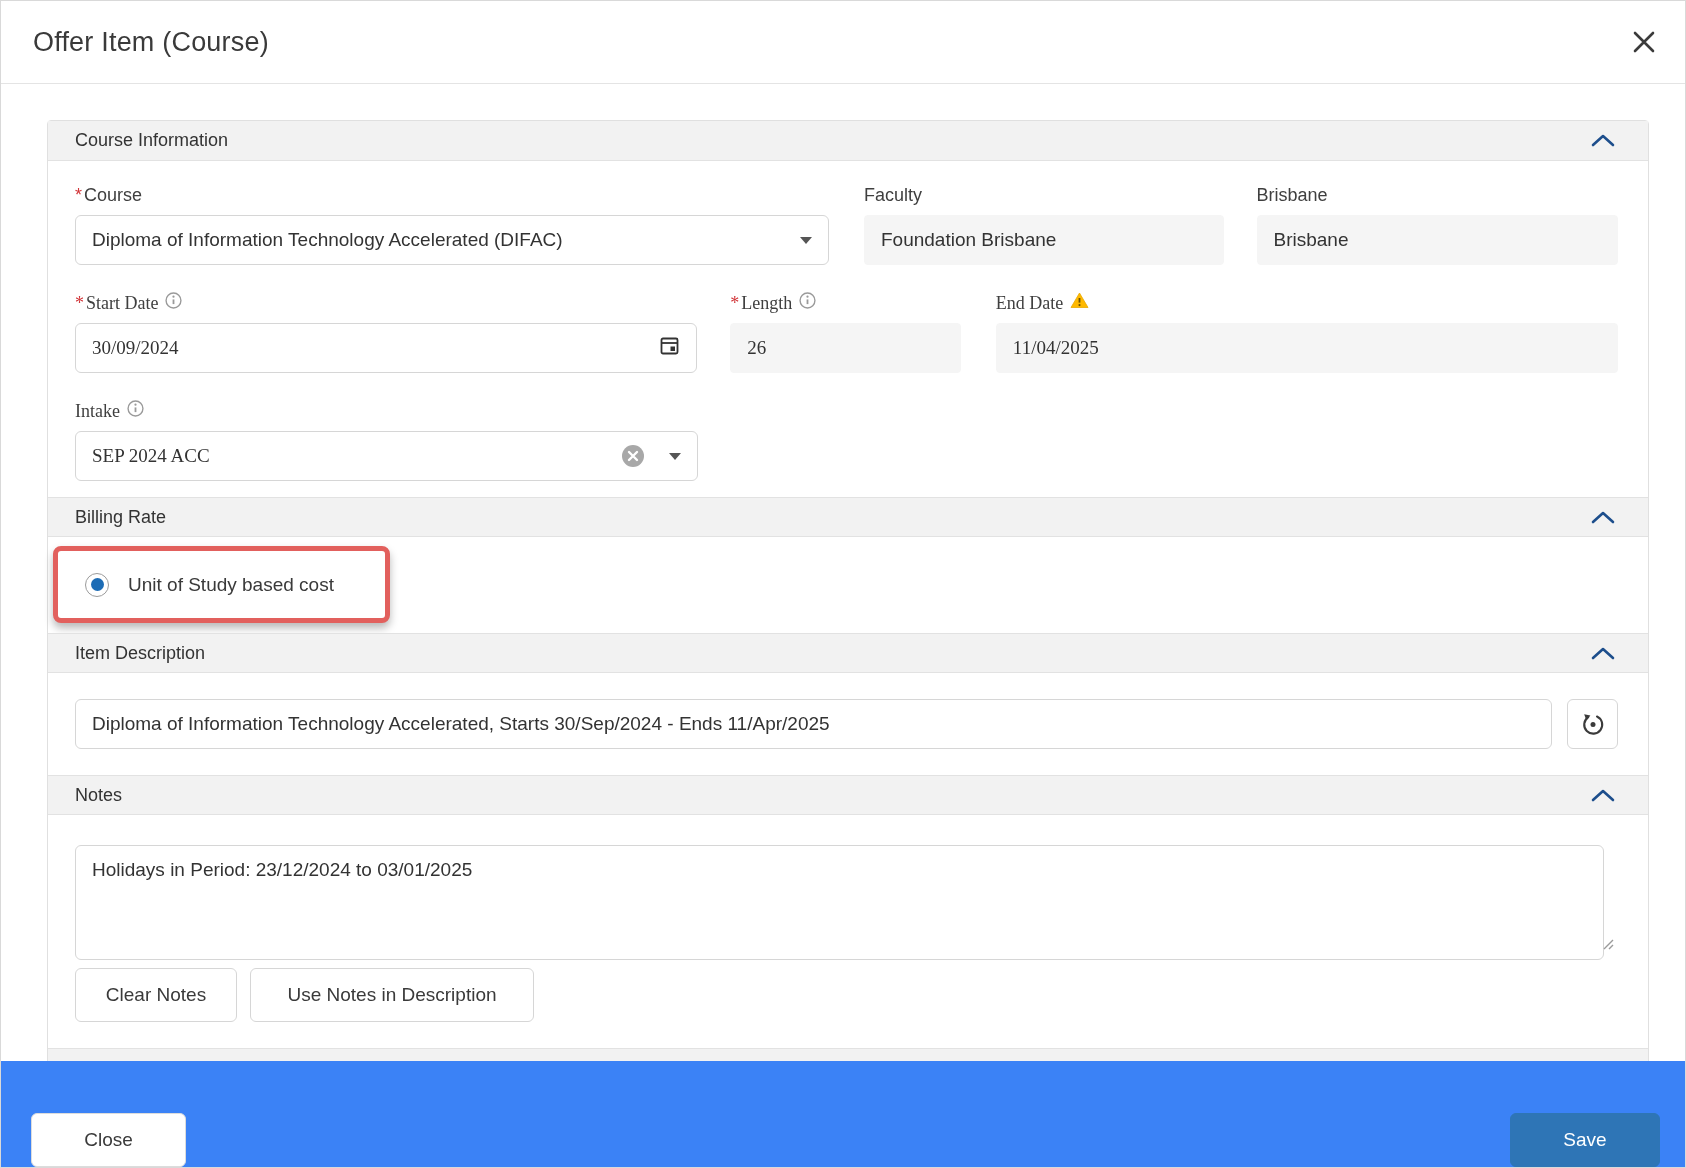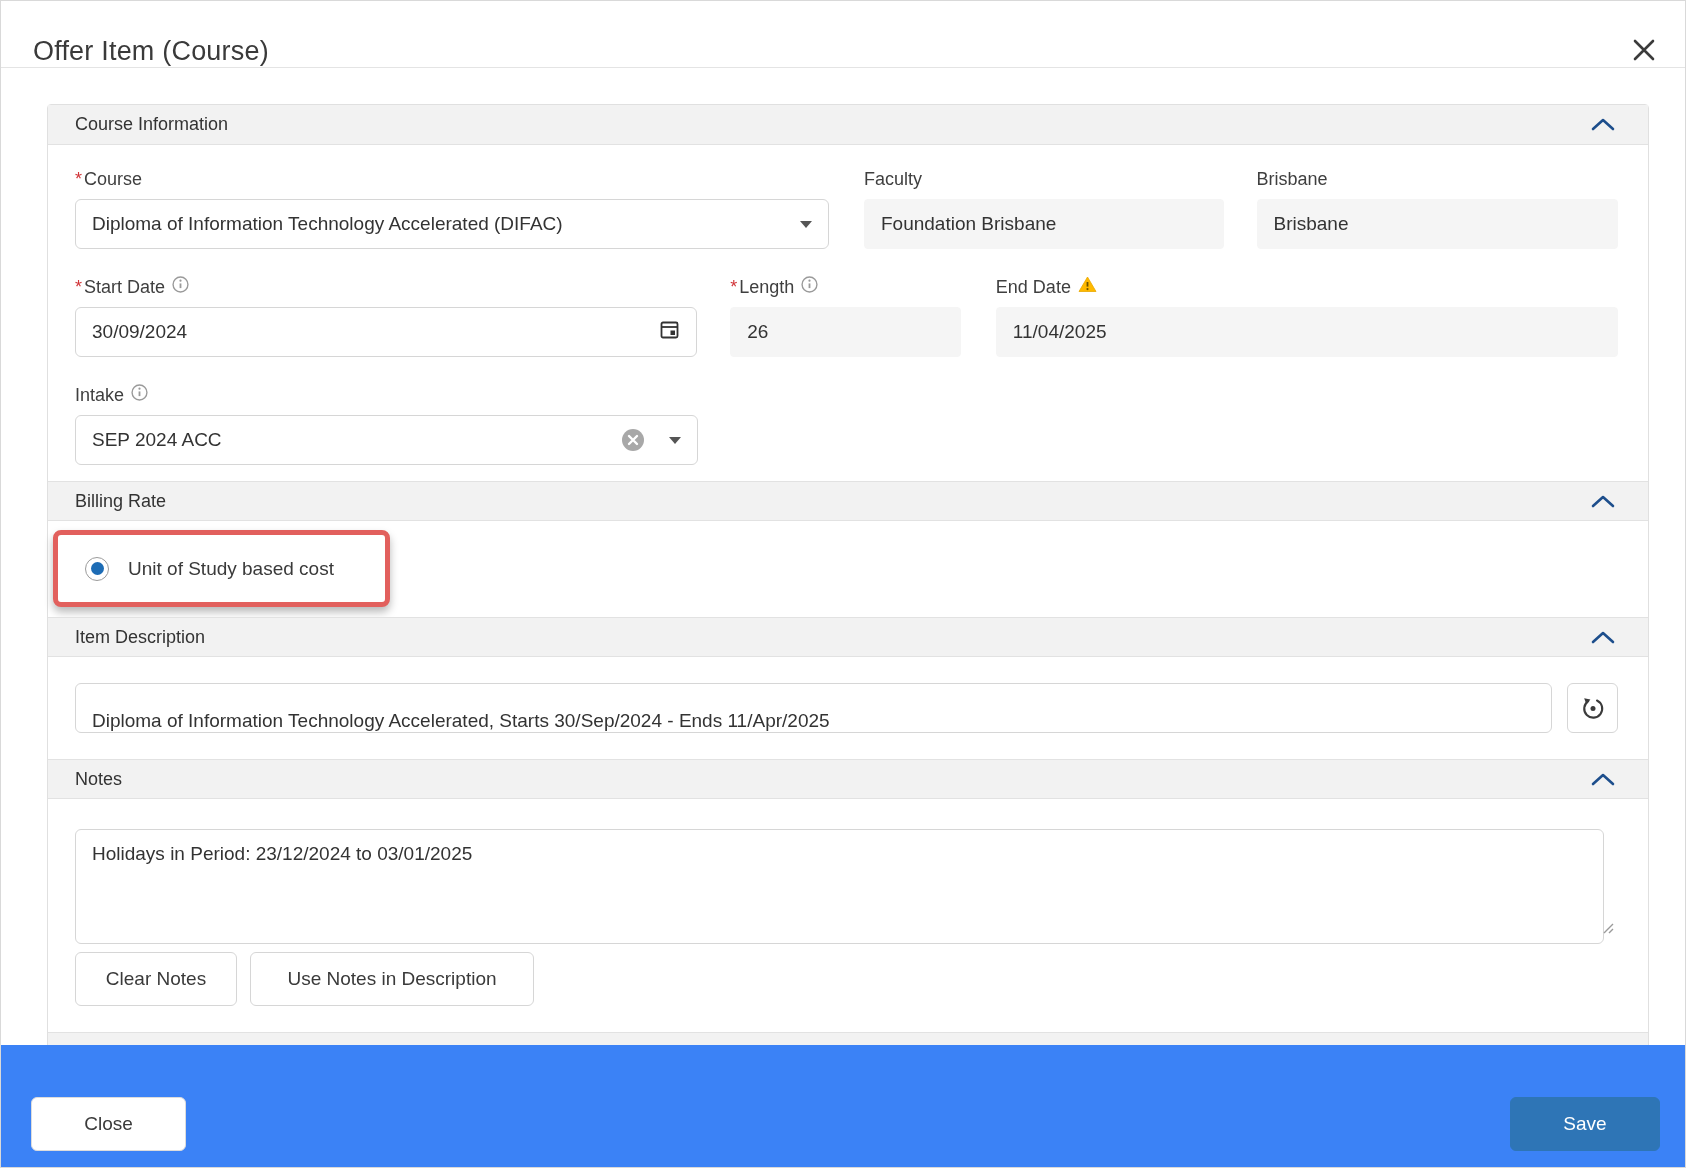--- a/index.html
+++ b/index.html
@@ -4,42 +4,42 @@
 <style>
   * { margin:0; padding:0; box-sizing:border-box; }
   html,body { background:#9e9e9e; }
   body { font-family:"Liberation Sans", sans-serif; }
   .modal {
     width:1686px; height:1168px; background:#fff; position:relative;
     border:1px solid #d9d9d9; overflow:hidden; color:#333;
   }
   
   .modal-header {
-    height:67px; display:flex; align-items:flex-end; justify-content:space-between;
+    height:83px; display:flex; align-items:center; justify-content:space-between;
     padding:0 24px 0 32px; border-bottom:1px solid #e4e4e4;
   }
   .modal-title { font-size:27px; color:#3a3a3a; font-weight:400; letter-spacing:.2px; }
   .close-btn { width:34px; height:34px; display:flex; align-items:center; justify-content:center; cursor:pointer; background:none; border:none; }
   
   .modal-body { height:977px; overflow:hidden; }
   .panel {
     margin:36px 37px 0 46px; width:1602px;
     border:1px solid #e0e0e0; border-radius:4px 4px 0 0; background:#fff;
   }
   .section-header {
     height:40px; background:#f2f2f2; display:flex; align-items:center; justify-content:space-between;
     padding:0 33px 0 27px; border-bottom:1px solid #e2e2e2; cursor:pointer;
   }
   .section-header + .section-header, .section-content + .section-header { border-top:1px solid #e2e2e2; }
   .section-title { font-size:18px; color:#333; }
   .chev { display:flex; align-items:center; }
   .section-content { padding:22px 30px 16px 27px; background:#fff; }
   
   .row { display:flex; }
-  .row + .row { margin-top:26px; }
+  .row + .row { margin-top:26px;font-family:Liberation Serif, serif; }
   .fgroup { display:flex; flex-direction:column; }
   .flabel { font-size:18px; color:#3f3f3f; margin-bottom:8px; height:24px; display:flex; align-items:center; gap:7px; }
   .req { color:#d13438; margin-right:2px; }
   .field {
     height:50px; border:1px solid #d6d6d6; border-radius:6px; background:#fff;
     display:flex; align-items:center; padding:0 16px; font-size:19px; color:#333;
   }
   .field.readonly { background:#f5f5f5; border-color:#f5f5f5; border-radius:4px; }
   .field .val { flex:1 1 auto; white-space:nowrap; overflow:hidden; }
   .caret-down { width:0; height:0; border-left:6px solid transparent; border-right:6px solid transparent; border-top:7px solid #555; margin-left:12px; }
@@ -52,21 +52,21 @@
     width:337px; height:77px; margin-left:-22px; border:5px solid #e2605d; border-radius:8px;
     background:#fff; box-shadow:0 5px 9px rgba(0,0,0,.28);
     display:flex; align-items:center; padding-left:27px; gap:19px;
   }
   .radio-outer { width:24px; height:24px; border-radius:50%; border:1px solid #9b9b9b; background:#fff;
     display:flex; align-items:center; justify-content:center; cursor:pointer; flex:0 0 auto; }
   .radio-inner { width:13px; height:13px; border-radius:50%; background:#1d6cb5; }
   .radio-label { font-size:19px; color:#3a3a3a; }
   
   .desc-content { padding:26px 30px 26px 27px; display:flex; align-items:center; }
-  .desc-input { width:1479px;align-items:flex-end; }
+  .desc-input { width:1479px; }
   .icon-btn { width:51px; height:50px; margin-left:15px; border:1px solid #d6d6d6; border-radius:6px; background:#fff;
     display:flex; align-items:center; justify-content:center; cursor:pointer; }
   
   .notes-content { padding:30px 30px 0 27px; }
   .notes-area-wrap { position:relative; }
   textarea.notes-area {
     width:1529px; height:115px; border:1px solid #d6d6d6; border-radius:6px; resize:none;
     font-family:"Liberation Sans", sans-serif; font-size:19px; color:#333; padding:13px 16px; display:block;
   }
   .resize-grip { position:absolute; right:3px; bottom:5px; pointer-events:none; }

